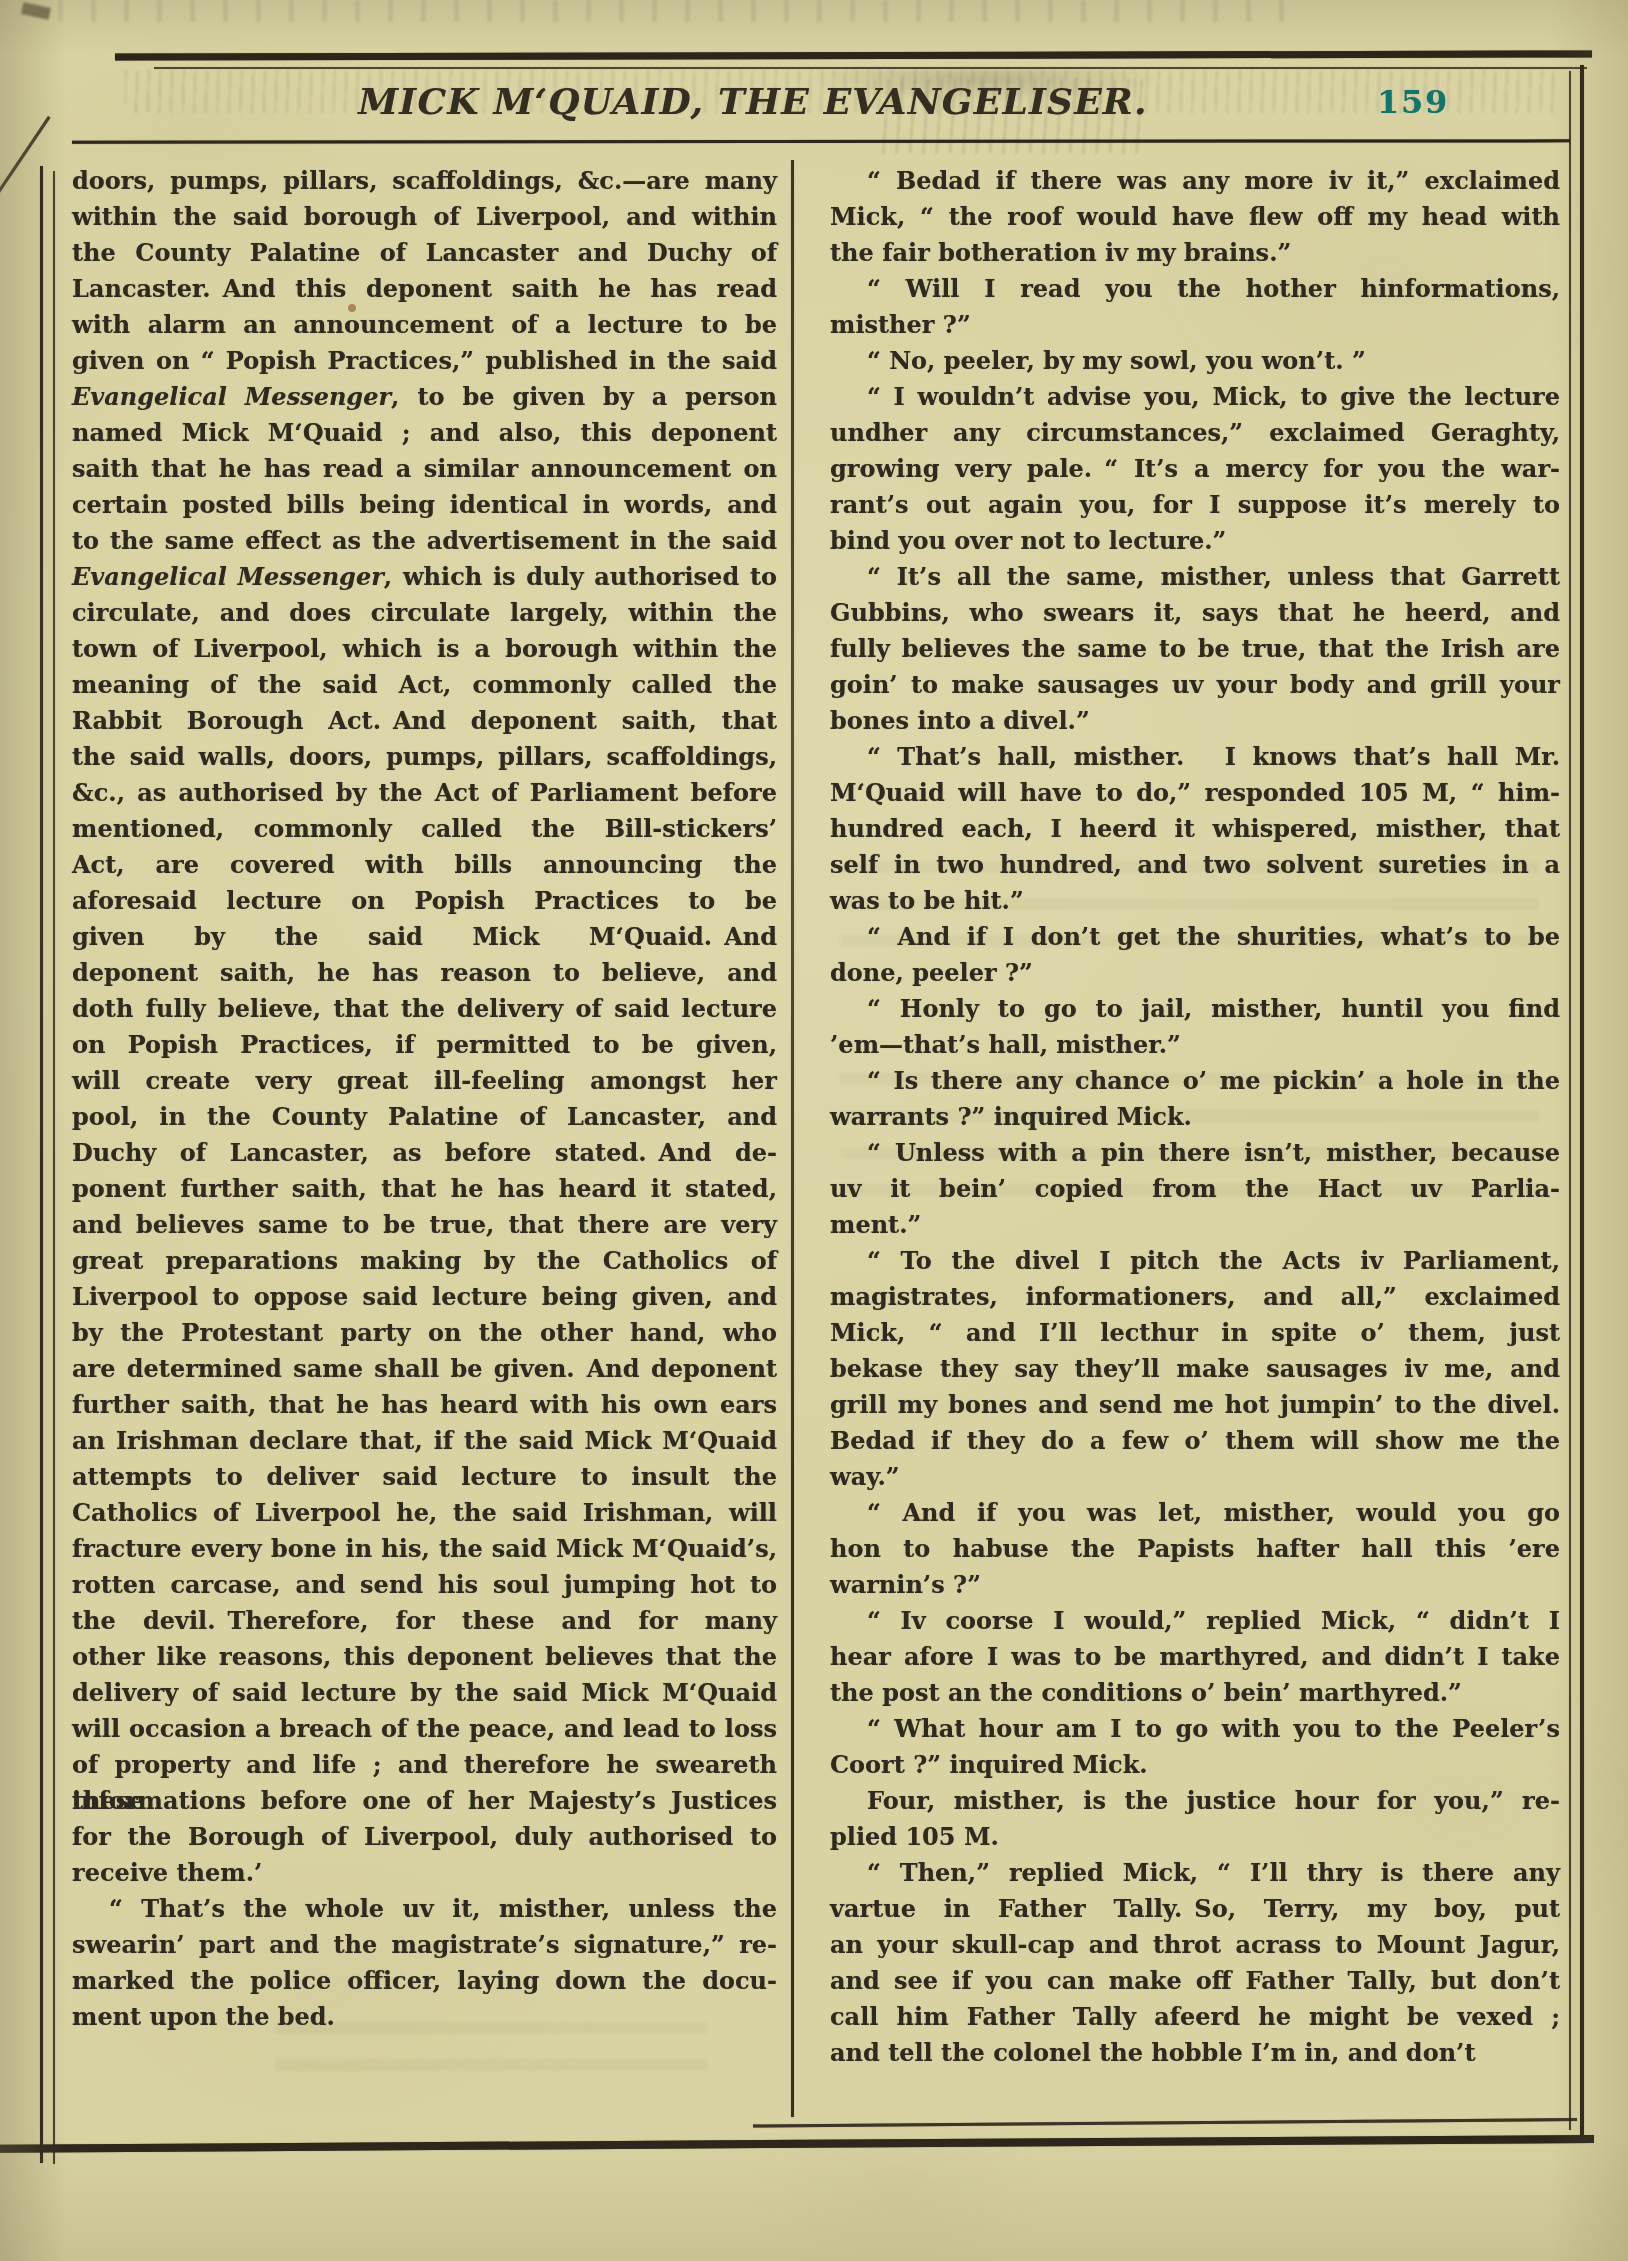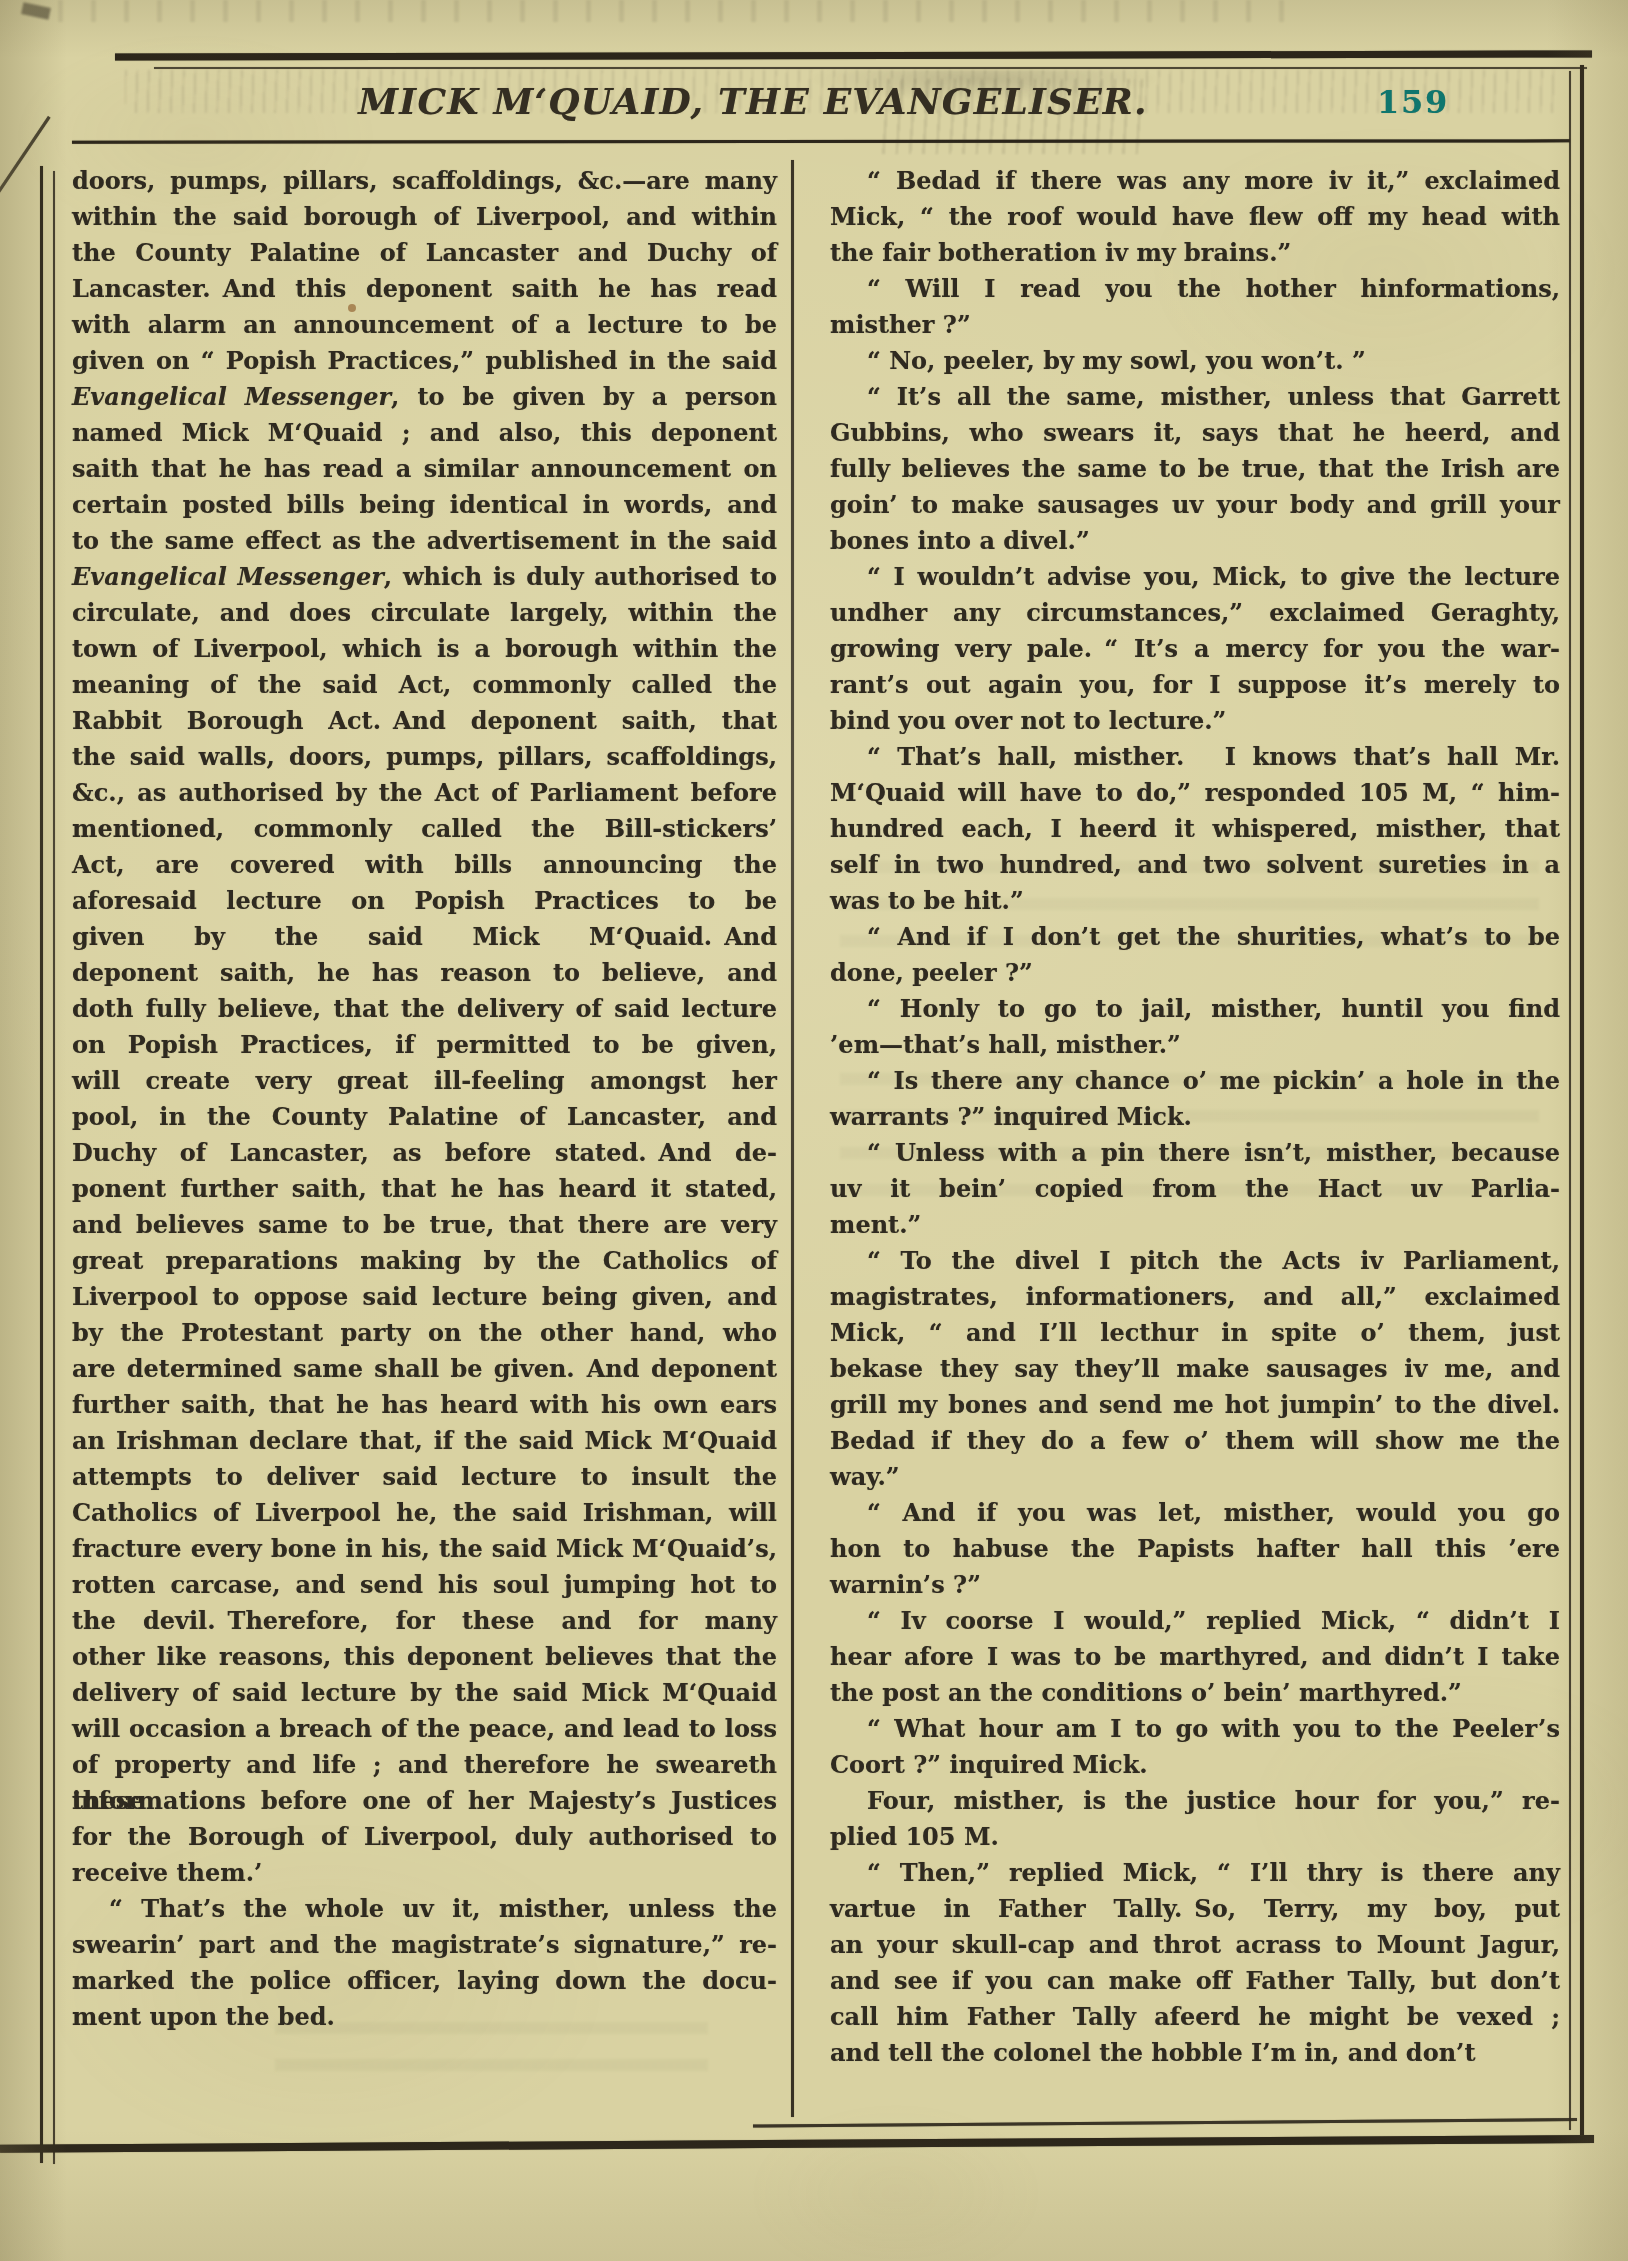--- a/index.html
+++ b/index.html
@@ -184,32 +184,32 @@
       <div class="line last">the fair botheration iv my brains.”</div>
     </div>
     <div class="para indent">
       <div class="line">“ Will I read you the hother hinformations,</div>
       <div class="line last">misther ?”</div>
     </div>
     <div class="para indent">
       <div class="line last">“ No, peeler, by my sowl, you won’t. ”</div>
     </div>
     <div class="para indent">
+      <div class="line">“ I wouldn’t advise you, Mick, to give the lecture</div>
+      <div class="line">undher any circumstances,” exclaimed Geraghty,</div>
+      <div class="line">growing very pale. “ It’s a mercy for you the war-</div>
+      <div class="line">rant’s out again you, for I suppose it’s merely to</div>
+      <div class="line last">bind you over not to lecture.”</div>
+    </div>
+    <div class="para indent">
       <div class="line">“ It’s all the same, misther, unless that Garrett</div>
       <div class="line">Gubbins, who swears it, says that he heerd, and</div>
       <div class="line">fully believes the same to be true, that the Irish are</div>
       <div class="line">goin’ to make sausages uv your body and grill your</div>
       <div class="line last">bones into a divel.”</div>
-    </div>
-    <div class="para indent">
-      <div class="line">“ I wouldn’t advise you, Mick, to give the lecture</div>
-      <div class="line">undher any circumstances,” exclaimed Geraghty,</div>
-      <div class="line">growing very pale. “ It’s a mercy for you the war-</div>
-      <div class="line">rant’s out again you, for I suppose it’s merely to</div>
-      <div class="line last">bind you over not to lecture.”</div>
     </div>
     <div class="para indent">
       <div class="line">“ That’s hall, misther.  I knows that’s hall Mr.</div>
       <div class="line">M‘Quaid will have to do,” responded 105 M, “ him-</div>
       <div class="line">hundred each, I heerd it whispered, misther, that</div>
       <div class="line">self in two hundred, and two solvent sureties in a</div>
       <div class="line last">was to be hit.”</div>
     </div>
     <div class="para indent">
       <div class="line">“ And if I don’t get the shurities, what’s to be</div>

